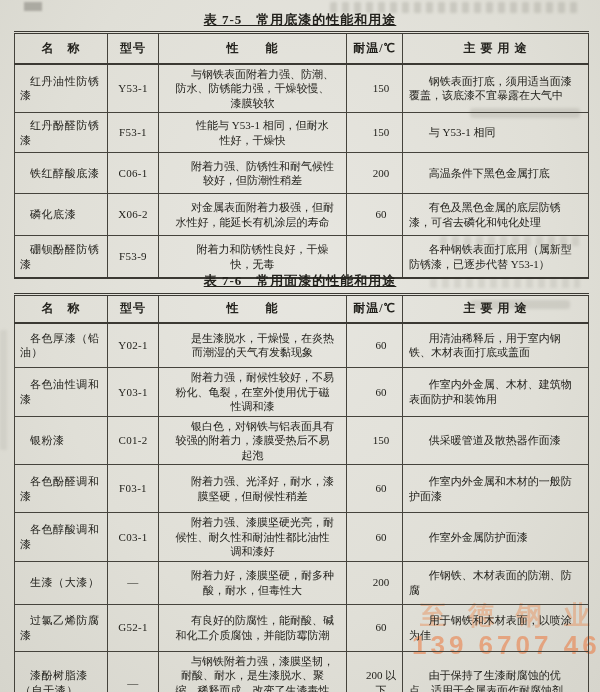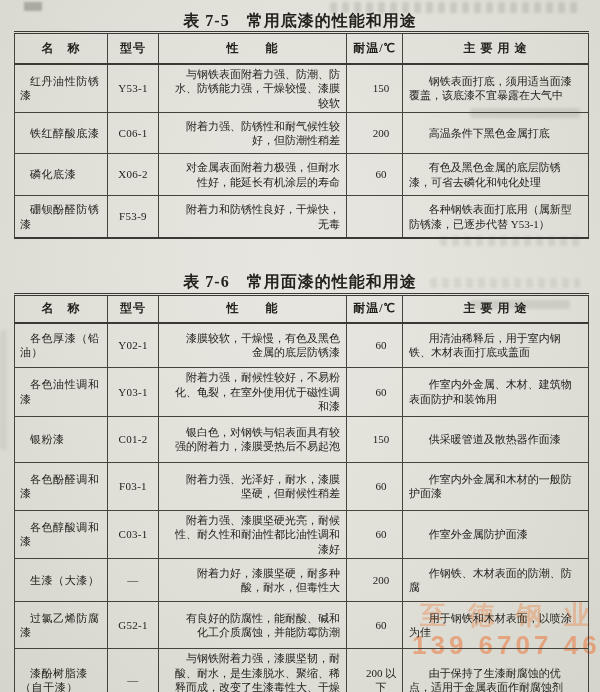--- a/index.html
+++ b/index.html
@@ -13,21 +13,21 @@
     color:#23221d;
   }
   
   .smudge{position:absolute;filter:blur(1.6px);opacity:.5;pointer-events:none;}
   .s-bar{background:repeating-linear-gradient(90deg, rgba(140,138,128,.55) 0 7px, rgba(0,0,0,0) 7px 12px);border-radius:2px;}
   .s-blob{background:rgba(130,128,118,.4);border-radius:3px;}
   .s-dark{background:rgba(70,68,60,.65);filter:blur(.8px);}
 
   .tbl-title{
     position:absolute;left:0;right:0;text-align:center;
-    font-weight:bold;font-size:16px;letter-spacing:1px;
+    font-weight:bold;font-size:13px;letter-spacing:1px;text-decoration:underline;
   }
   table.ptable{
     position:absolute;left:14px;width:574px;
     border-collapse:collapse;table-layout:fixed;
     background:transparent;
     font-family:Liberation Serif, serif;
   }
   .ptable col.c1{width:93px}
   .ptable col.c2{width:51px}
   .ptable col.c3{width:188px}
@@ -36,21 +36,21 @@
 
   .ptable{border:1px solid #3e3c36;border-top:3px double #3b3933;border-bottom:2px solid #3b3933;}
   .ptable th,.ptable td{border:1px solid #45433c;}
   .ptable th{
     font-size:12px;font-weight:bold;text-align:center;vertical-align:middle;
     border-bottom:2px solid #3b3933;letter-spacing:1px;padding:2px;
   }
   .ptable td{font-size:11px;line-height:1.32;vertical-align:middle;}
   td.c-name{padding:2px 3px 2px 5px;text-indent:.9em;letter-spacing:.6px;text-align:left;}
   td.c-model{text-align:center;font-size:11px;letter-spacing:.3px;}
-  td.c-perf{padding:2px 6px;text-indent:1.8em;text-align:right;}
+  td.c-perf{padding:2px 12px;text-indent:1.8em;text-align:center;}
   td.c-temp{text-align:center;padding-left:14px;}
   td.c-use{padding:6px 6px;text-indent:1.8em;text-align:left;}
 
   
   #t75 tr.hr{height:31px}
   #t75 tr.r0{height:39px}
   #t75 tr.r1{height:40px}
   #t75 tr.r2{height:41px}
   #t75 tr.r3{height:42px}
   #t75 tr.r4{height:35px}
@@ -113,20 +113,27 @@
       <th>耐温/℃</th>
       <th>主 要 用 途</th>
     </tr>
     <tr class="r0">
       <td class="c-name">红丹油性防锈漆</td>
       <td class="c-model">Y53-1</td>
       <td class="c-perf">与钢铁表面附着力强、防潮、防水、防锈能力强，干燥较慢、漆膜较软</td>
       <td class="c-temp">150</td>
       <td class="c-use">钢铁表面打底，须用适当面漆覆盖，该底漆不宜暴露在大气中</td>
     </tr>
+    <tr class="r1">
+      <td class="c-name">红丹酚醛防锈漆</td>
+      <td class="c-model">F53-1</td>
+      <td class="c-perf">性能与 Y53-1 相同，但耐水性好，干燥快</td>
+      <td class="c-temp">150</td>
+      <td class="c-use">与 Y53-1 相同</td>
+    </tr>
     <tr class="r2">
       <td class="c-name">铁红醇酸底漆</td>
       <td class="c-model">C06-1</td>
       <td class="c-perf">附着力强、防锈性和耐气候性较好，但防潮性稍差</td>
       <td class="c-temp">200</td>
       <td class="c-use">高温条件下黑色金属打底</td>
     </tr>
     <tr class="r3">
       <td class="c-name">磷化底漆</td>
       <td class="c-model">X06-2</td>
@@ -158,21 +165,21 @@
         <tr class="hr">
       <th>名　称</th>
       <th>型号</th>
       <th>性　　能</th>
       <th>耐温/℃</th>
       <th>主 要 用 途</th>
     </tr>
     <tr class="r0">
       <td class="c-name">各色厚漆（铅油）</td>
       <td class="c-model">Y02-1</td>
-      <td class="c-perf">漆膜较软，干燥慢，有色及黑色金属的底层防锈漆</td>
+      <td class="c-perf">是生漆脱水，干燥慢，在炎热而潮湿的天气有发黏现象</td>
       <td class="c-temp">60</td>
       <td class="c-use">用清油稀释后，用于室内钢铁、木材表面打底或盖面</td>
     </tr>
     <tr class="r1">
       <td class="c-name">各色油性调和漆</td>
       <td class="c-model">Y03-1</td>
       <td class="c-perf">附着力强，耐候性较好，不易粉化、龟裂，在室外使用优于磁性调和漆</td>
       <td class="c-temp">60</td>
       <td class="c-use">作室内外金属、木材、建筑物表面防护和装饰用</td>
     </tr>

